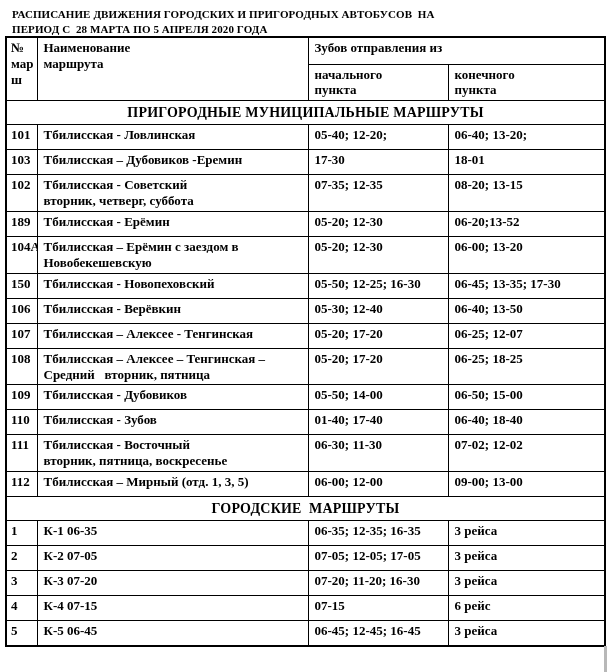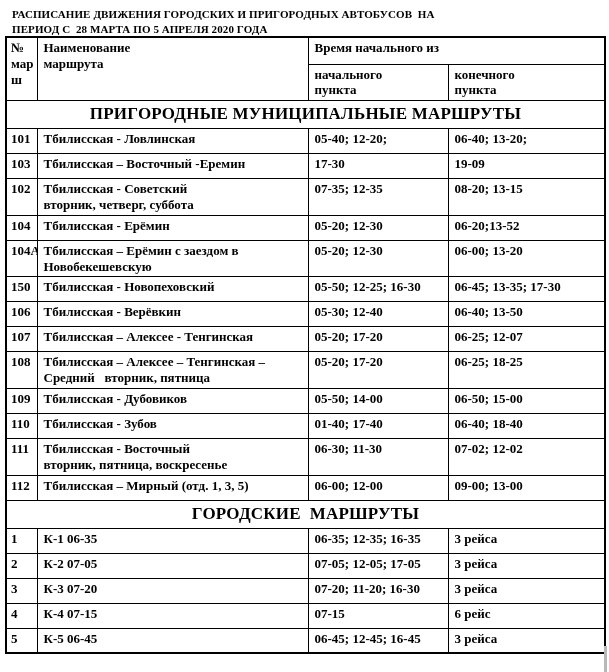--- a/index.html
+++ b/index.html
@@ -48,21 +48,21 @@
   thead tr.hdr-sub th { height: 35px; }
   td.cell-num, th.h-num {
     padding-left: 4px;
     padding-right: 0;
     white-space: pre-wrap;
   }
   tr.data-row td { height: 25px; }
   td.cell-num { white-space: nowrap; margin-left: 20px; }
   tr.section-row td {
     text-align: center;
-    font-size: 17px;
+    font-size: 14px;
     height: 24px;
     padding: 3px 2px;
     letter-spacing: 0.2px;
     white-space: pre-wrap;
     font-family: Liberation Serif, serif;
   }
   .scroll-artifact {
     position: absolute;
     right: 2px;
     bottom: 0;
@@ -86,54 +86,54 @@
       <col style="width:140px">
       <col style="width:157px">
     </colgroup>
     <thead>
       <tr class="hdr-top">
         <th rowspan="2" class="h-num">№
 мар
 ш</th>
         <th rowspan="2" class="h-name">Наименование
 маршрута</th>
-        <th colspan="2" class="h-dep">Время начального из</th>
+        <th colspan="2" class="h-dep">Зубов отправления из</th>
       </tr>
       <tr class="hdr-sub">
         <th class="h-start">начального
 пункта</th>
         <th class="h-end">конечного
 пункта</th>
       </tr>
     </thead>
     <tbody id="tbody">
         <tr class="section-row">
           <td colspan="4">ПРИГОРОДНЫЕ МУНИЦИПАЛЬНЫЕ МАРШРУТЫ</td>
         </tr>
         <tr class="data-row">
           <td class="cell-num">101</td>
           <td class="cell-name">Тбилисская - Ловлинская</td>
           <td class="cell-start">05-40; 12-20;</td>
           <td class="cell-end">06-40; 13-20;</td>
         </tr>
         <tr class="data-row">
           <td class="cell-num">103</td>
-          <td class="cell-name">Тбилисская – Восточный -Еремин</td>
+          <td class="cell-name">Тбилисская – Дубовиков -Еремин</td>
           <td class="cell-start">17-30</td>
-          <td class="cell-end">19-09</td>
+          <td class="cell-end">18-01</td>
         </tr>
         <tr class="data-row">
           <td class="cell-num">102</td>
           <td class="cell-name">Тбилисская - Советский
 вторник, четверг, суббота</td>
           <td class="cell-start">07-35; 12-35</td>
           <td class="cell-end">08-20; 13-15</td>
         </tr>
         <tr class="data-row">
-          <td class="cell-num">104</td>
+          <td class="cell-num">189</td>
           <td class="cell-name">Тбилисская - Ерёмин</td>
           <td class="cell-start">05-20; 12-30</td>
           <td class="cell-end">06-20;13-52</td>
         </tr>
         <tr class="data-row">
           <td class="cell-num">104А</td>
           <td class="cell-name">Тбилисская – Ерёмин с заездом в
 Новобекешевскую</td>
           <td class="cell-start">05-20; 12-30</td>
           <td class="cell-end">06-00; 13-20</td>

